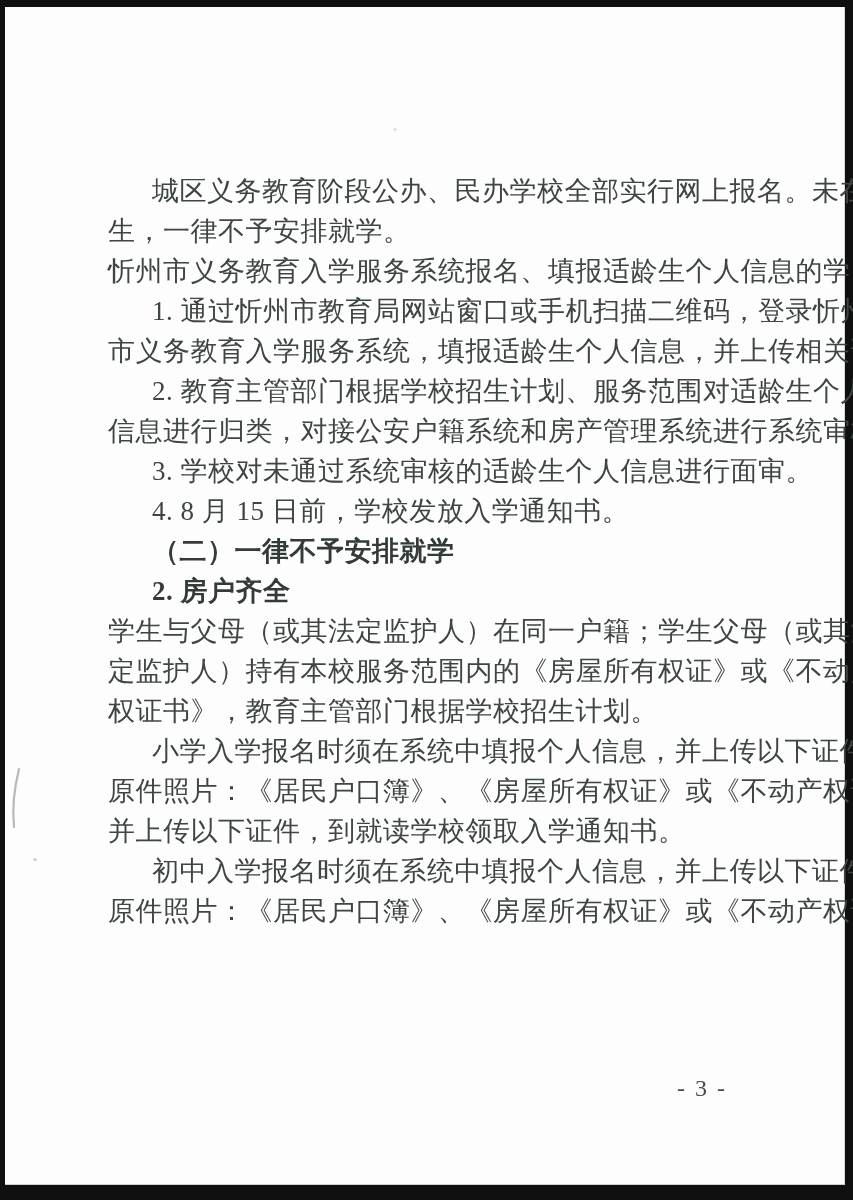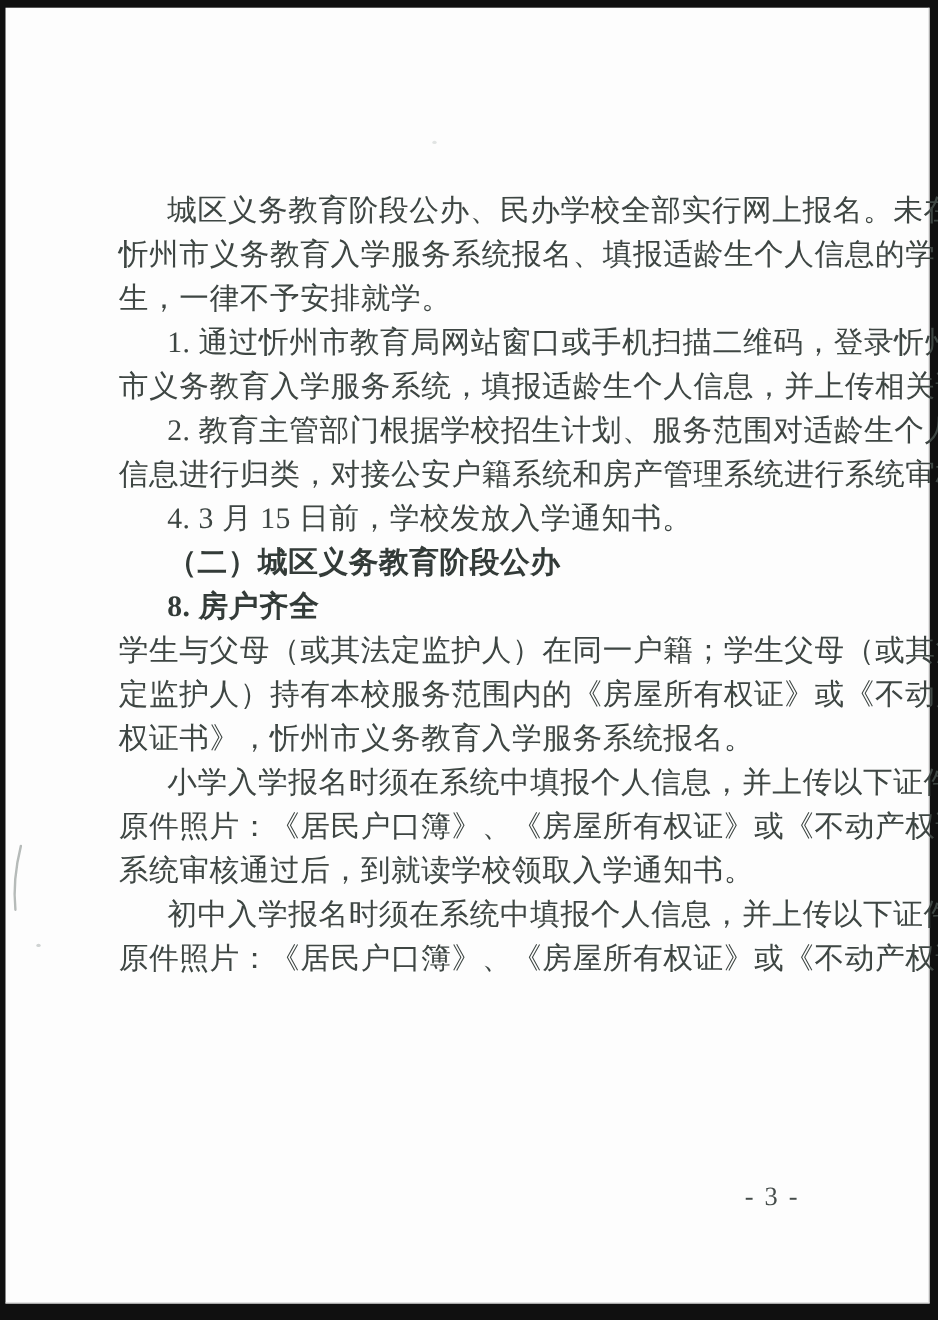--- a/index.html
+++ b/index.html
@@ -65,33 +65,34 @@
 <div class="paper">
 
   <svg class="artifact-svg" width="840" height="1178" viewBox="0 0 840 1178">
     <path d="M 14 762 C 9 782, 7 800, 9 820" stroke="#b6bbb9" stroke-width="2.2" fill="none" stroke-linecap="round"></path>
   </svg>
   <div class="speck" style="left:28px;top:851px;width:4px;height:3px;"></div>
   <div class="speck" style="left:388px;top:121px;width:4px;height:3px;opacity:.6;"></div>
 
   <div class="textblock">
       <div class="line indent">城区义务教育阶段公办、民办学校全部实行网上报名。未在</div>
+      <div class="line">生，一律不予安排就学。</div>
       <div class="line">忻州市义务教育入学服务系统报名、填报适龄生个人信息的学</div>
-      <div class="line">生，一律不予安排就学。</div>
       <div class="line indent">1. 通过忻州市教育局网站窗口或手机扫描二维码，登录忻州</div>
       <div class="line">市义务教育入学服务系统，填报适龄生个人信息，并上传相关证</div>
       <div class="line indent">2. 教育主管部门根据学校招生计划、服务范围对适龄生个人</div>
       <div class="line">信息进行归类，对接公安户籍系统和房产管理系统进行系统审核</div>
-      <div class="line indent">4. 3 月 15 日前，学校发放入学通知书。</div>
-      <div class="line indent bold">（二）城区义务教育阶段公办</div>
-      <div class="line indent bold">8. 房户齐全</div>
+      <div class="line indent">3. 学校对未通过系统审核的适龄生个人信息进行面审。</div>
+      <div class="line indent">4. 8 月 15 日前，学校发放入学通知书。</div>
+      <div class="line indent bold">（二）一律不予安排就学</div>
+      <div class="line indent bold">2. 房户齐全</div>
       <div class="line">学生与父母（或其法定监护人）在同一户籍；学生父母（或其法</div>
       <div class="line">定监护人）持有本校服务范围内的《房屋所有权证》或《不动产</div>
-      <div class="line">权证书》，忻州市义务教育入学服务系统报名。</div>
+      <div class="line">权证书》，教育主管部门根据学校招生计划。</div>
       <div class="line indent">小学入学报名时须在系统中填报个人信息，并上传以下证件</div>
       <div class="line">原件照片：《居民户口簿》、《房屋所有权证》或《不动产权证书》。</div>
-      <div class="line">系统审核通过后，到就读学校领取入学通知书。</div>
+      <div class="line">并上传以下证件，到就读学校领取入学通知书。</div>
       <div class="line indent">初中入学报名时须在系统中填报个人信息，并上传以下证件</div>
       <div class="line">原件照片：《居民户口簿》、《房屋所有权证》或《不动产权证书》、</div>
     </div>
 
   <div class="pagenum">- 3 -</div>
 </div>
 
 </body></html>

